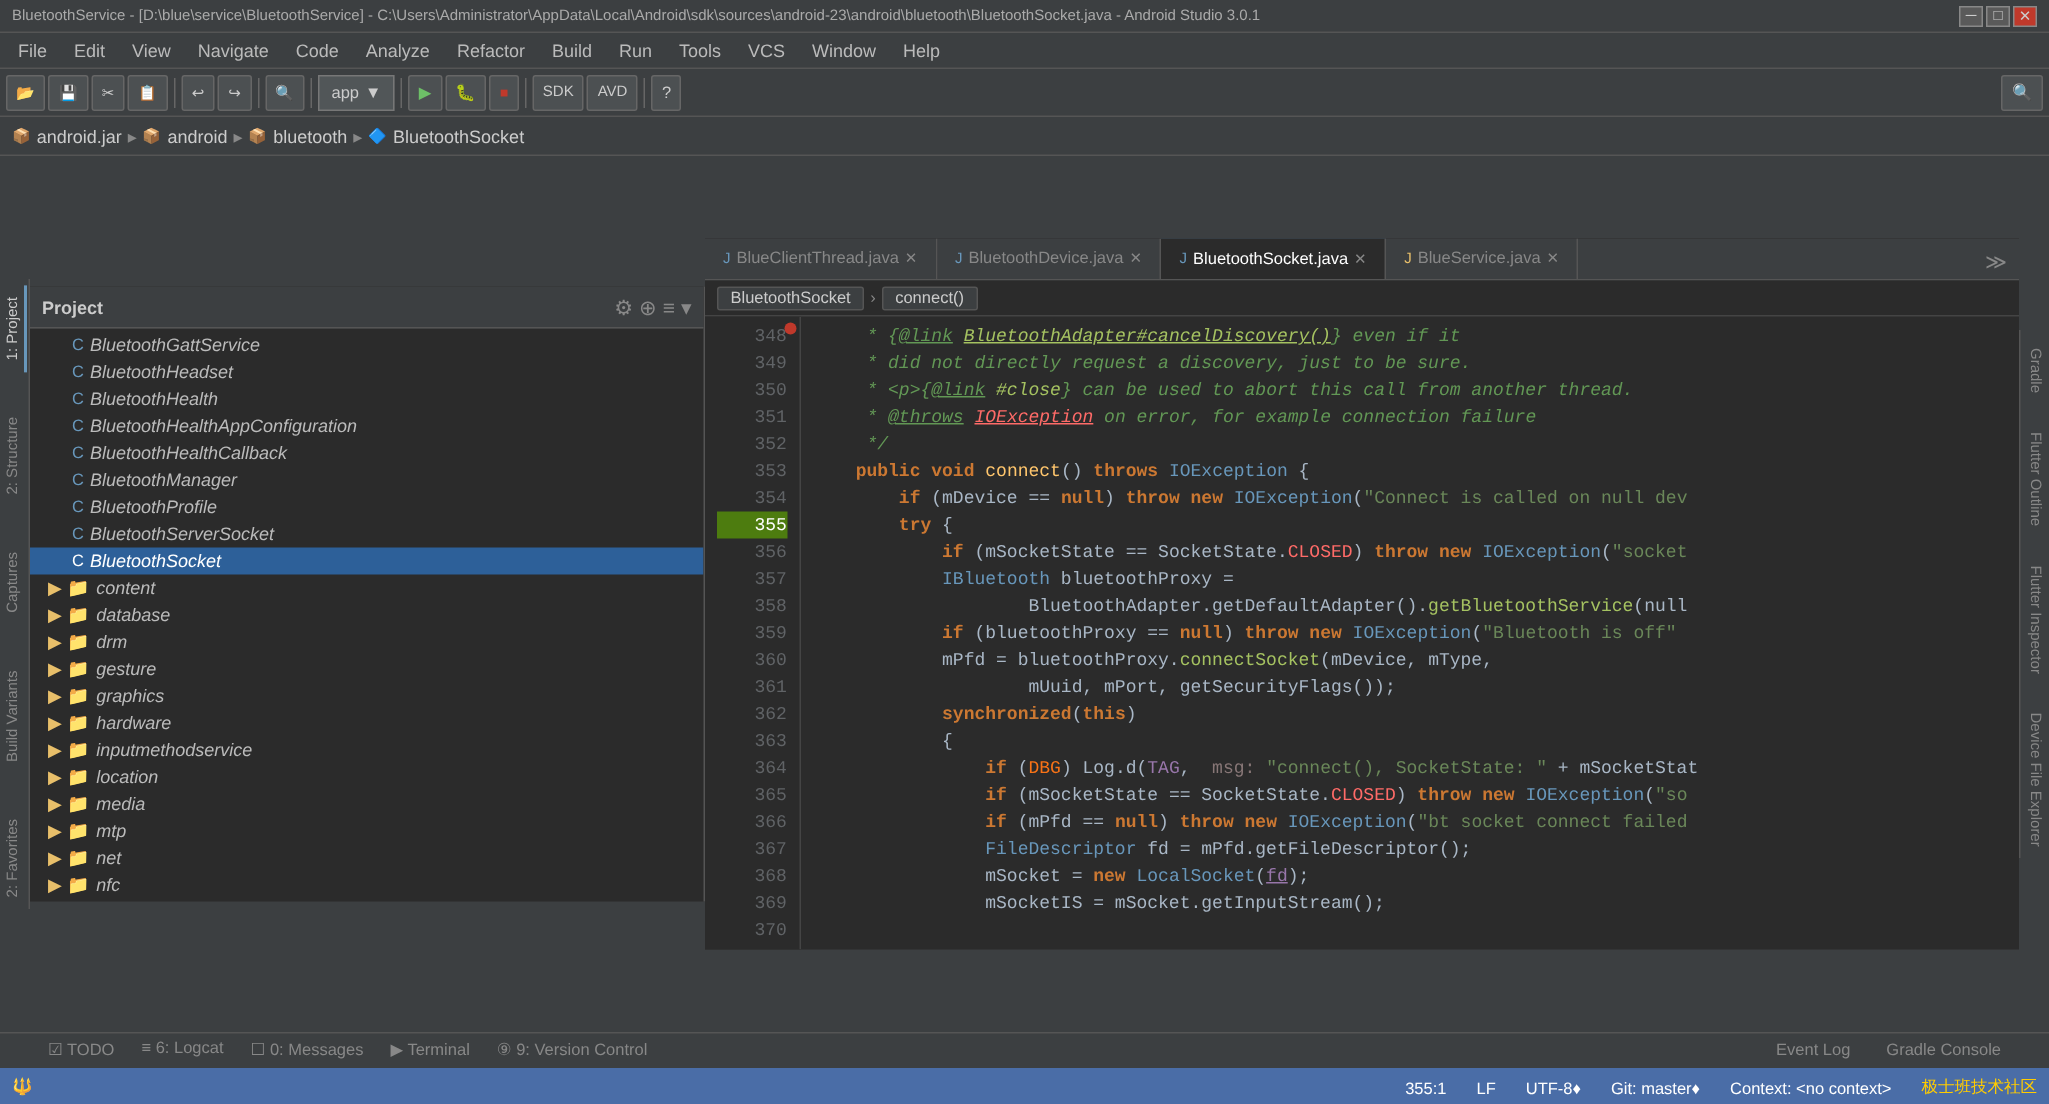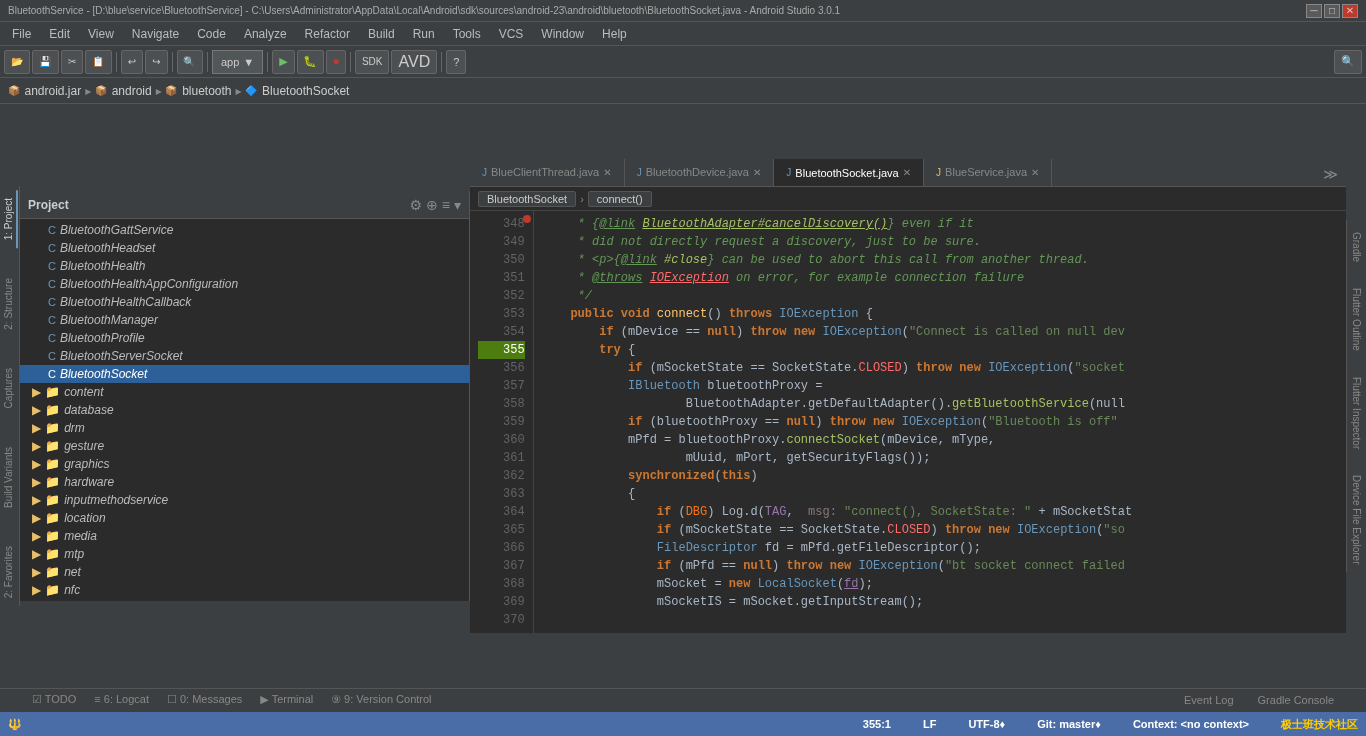--- a/index.html
+++ b/index.html
@@ -79,21 +79,21 @@
 
     
     #right-sidebar { width: 20px; background: #3c3f41; border-left: 1px solid #555; display: flex; flex-direction: column; align-items: center; padding-top: 4px; gap: 2px; }
     .right-tab-vert { writing-mode: vertical-rl; padding: 8px 2px; cursor: pointer; font-size: 11px; color: #888; }
 
     
     #bottom-bar { background: #3c3f41; border-top: 1px solid #555; display: flex; align-items: center; justify-content: space-between; padding: 2px 24px; height: 24px; font-size: 11px; }
     #bottom-tabs { display: flex; gap: 2px; }
     .bottom-tab { padding: 1px 8px; cursor: pointer; color: #888; border-bottom: 2px solid transparent; font-size: 11px; }
     #status-bar { background: #4a6da7; color: #ffffff; padding: 2px 8px; font-size: 11px; display: flex; align-items: center; justify-content: space-between; height: 24px; }
-    .status-right { display: flex; gap: 32px; align-items: center; font-weight: bold; }
+    .status-right { display: flex; gap: 20px; align-items: flex-end; }
 
     
     ::-webkit-scrollbar { width: 6px; height: 6px; }
     ::-webkit-scrollbar-track { background: #3c3f41; }
     ::-webkit-scrollbar-thumb { background: #555; border-radius: 3px; }
   </style>
 </head>
 <body>
 
 <div id="title-bar">
@@ -136,21 +136,21 @@
   <div class="app-dropdown">
     <span>app</span>
     <span>▼</span>
   </div>
   <div class="toolbar-separator"></div>
   <div class="toolbar-btn run">▶</div>
   <div class="toolbar-btn debug">🐛</div>
   <div class="toolbar-btn" style="color:#c0392b;">⏹</div>
   <div class="toolbar-separator"></div>
   <div class="toolbar-btn" style="font-size:10px;">SDK</div>
-  <div class="toolbar-btn" style="font-size:16px;">AVD</div>
+  <div class="toolbar-btn" style="font-size:10px;">AVD</div>
   <div class="toolbar-separator"></div>
   <div class="toolbar-btn">?</div>
   <div style="flex:1;"></div>
   <div class="toolbar-btn">🔍</div>
 </div>
 
 <div id="breadcrumb">
   <span class="breadcrumb-item">
     <span class="breadcrumb-icon-jar">📦</span>
     <span style="color:#ccc;">android.jar</span>
@@ -393,22 +393,22 @@
         <div class="line">            <span class="kw">if</span> (mSocketState == SocketState.<span class="err">CLOSED</span>) <span class="kw">throw</span> <span class="kw">new</span> <span class="type">IOException</span>(<span class="str">"socket</span></div>
         <div class="line">            <span class="type">IBluetooth</span> bluetoothProxy =</div>
         <div class="line">                    BluetoothAdapter.getDefaultAdapter().<span style="color:#a5c261;">getBluetoothService</span>(null</div>
         <div class="line">            <span class="kw">if</span> (bluetoothProxy == <span class="kw">null</span>) <span class="kw">throw</span> <span class="kw">new</span> <span class="type">IOException</span>(<span class="str">"Bluetooth is off"</span></div>
         <div class="line">            mPfd = bluetoothProxy.<span style="color:#a5c261;">connectSocket</span>(mDevice, mType,</div>
         <div class="line">                    mUuid, mPort, getSecurityFlags());</div>
         <div class="line">            <span class="kw">synchronized</span>(<span class="kw">this</span>)</div>
         <div class="line">            {</div>
         <div class="line">                <span class="kw">if</span> (<span style="color:#f97316;">DBG</span>) Log.d(<span style="color:#9876aa;">TAG</span>,  <span style="color:#877;">msg:</span> <span class="str">"connect(), SocketState: "</span> + mSocketStat</div>
         <div class="line">                <span class="kw">if</span> (mSocketState == SocketState.<span class="err">CLOSED</span>) <span class="kw">throw</span> <span class="kw">new</span> <span class="type">IOException</span>(<span class="str">"so</span></div>
+        <div class="line">                <span class="kw">if</span> (mPfd == <span class="kw">null</span>) <span class="kw">throw</span> <span class="kw">new</span> <span class="type">IOException</span>(<span class="str">"bt socket connect failed</span></div>
         <div class="line">                <span class="type">FileDescriptor</span> fd = mPfd.getFileDescriptor();</div>
-        <div class="line">                <span class="kw">if</span> (mPfd == <span class="kw">null</span>) <span class="kw">throw</span> <span class="kw">new</span> <span class="type">IOException</span>(<span class="str">"bt socket connect failed</span></div>
         <div class="line">                mSocket = <span class="kw">new</span> <span class="type">LocalSocket</span>(<span style="color:#9876aa;text-decoration:underline;">fd</span>);</div>
         <div class="line">                mSocketIS = mSocket.getInputStream();</div>
       </div>
     </div>
   </div>
 
   <div id="right-sidebar">
     <div class="right-tab-vert" style="font-size:10px; color:#888; margin-bottom:8px;">Gradle</div>
     <div class="right-tab-vert" style="font-size:10px; color:#888; margin-bottom:8px;">Flutter Outline</div>
     <div class="right-tab-vert" style="font-size:10px; color:#888; margin-bottom:8px;">Flutter Inspector</div>

